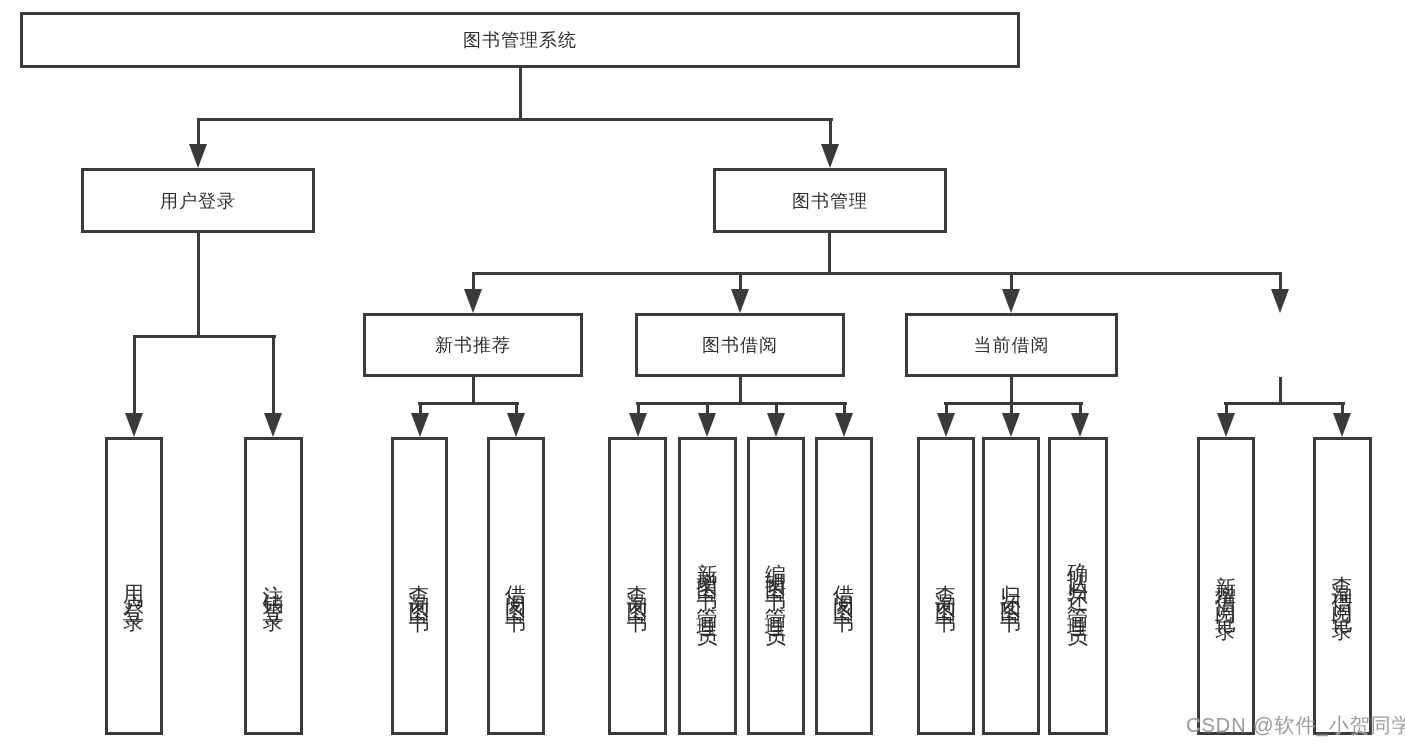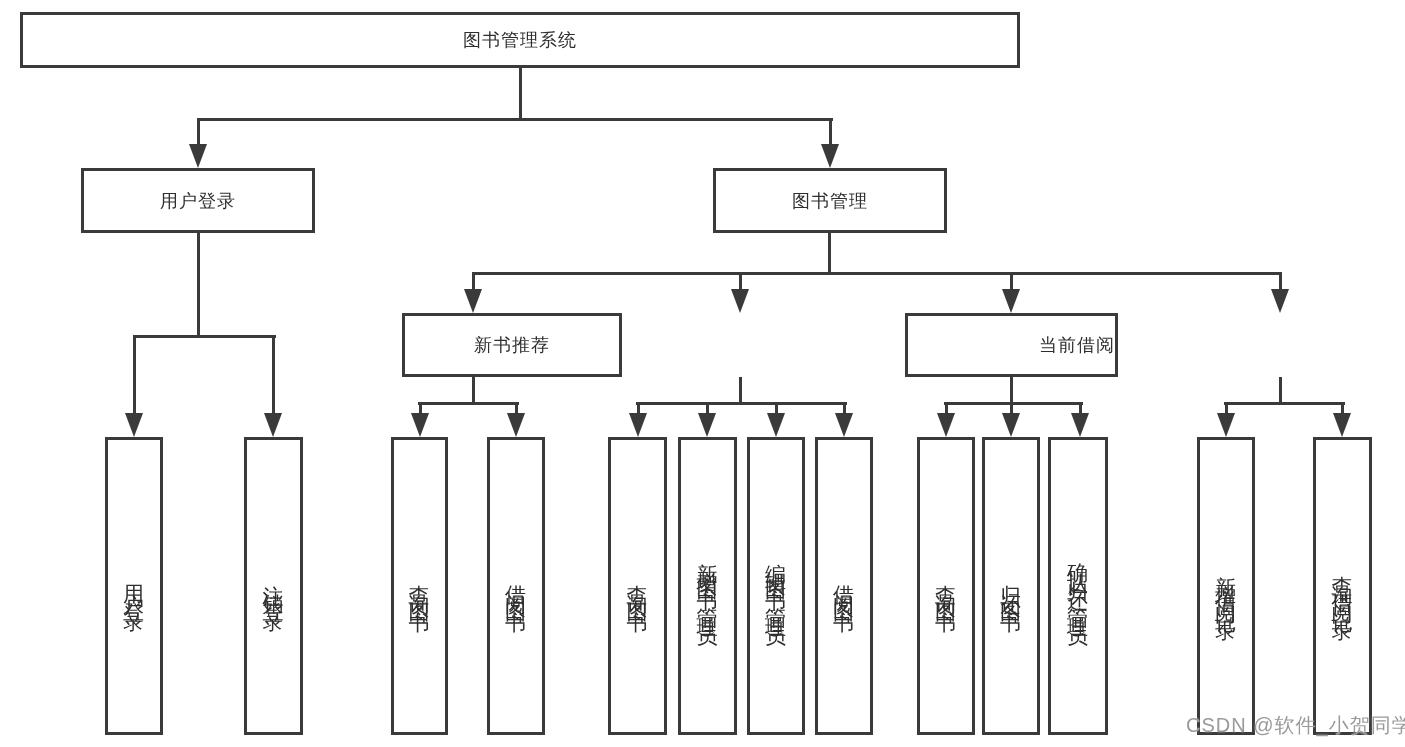--- a/index.html
+++ b/index.html
@@ -93,24 +93,27 @@
   <div class="drop" style="left:124px;top:338px;height:99px;"></div>
   <div class="drop" style="left:263px;top:338px;height:99px;"></div>
 
   <div class="vline" style="left:828px;top:233px;height:39px;"></div>
   <div class="hline" style="left:472px;top:272px;width:810px;"></div>
   <div class="drop" style="left:463px;top:275px;height:38px;"></div>
   <div class="drop" style="left:730px;top:275px;height:38px;"></div>
   <div class="drop" style="left:1001px;top:275px;height:38px;"></div>
   <div class="drop" style="left:1270px;top:275px;height:38px;"></div>
 
-  <div class="hbox" style="left:363px;top:313px;width:220px;height:64px;margin-left:39px;">
+  <div class="hbox" style="left:363px;top:313px;width:220px;height:64px;">
     <span>新书推荐</span>
   </div>
-  <div class="hbox" style="left:905px;top:313px;width:213px;height:64px;justify-content:flex-end;">
+  <div class="hbox" style="left:635px;top:313px;width:210px;height:64px;">
+    <span>图书借阅</span>
+  </div>
+  <div class="hbox" style="left:905px;top:313px;width:213px;height:64px;">
     <span>当前借阅</span>
   </div>
 
   <div class="vline" style="left:472px;top:377px;height:25px;"></div>
   <div class="hline" style="left:418px;top:402px;width:101px;"></div>
   <div class="drop" style="left:410px;top:405px;height:32px;"></div>
   <div class="drop" style="left:506px;top:405px;height:32px;"></div>
 
   <div class="vline" style="left:739px;top:377px;height:25px;"></div>
   <div class="hline" style="left:636px;top:402px;width:211px;"></div>

